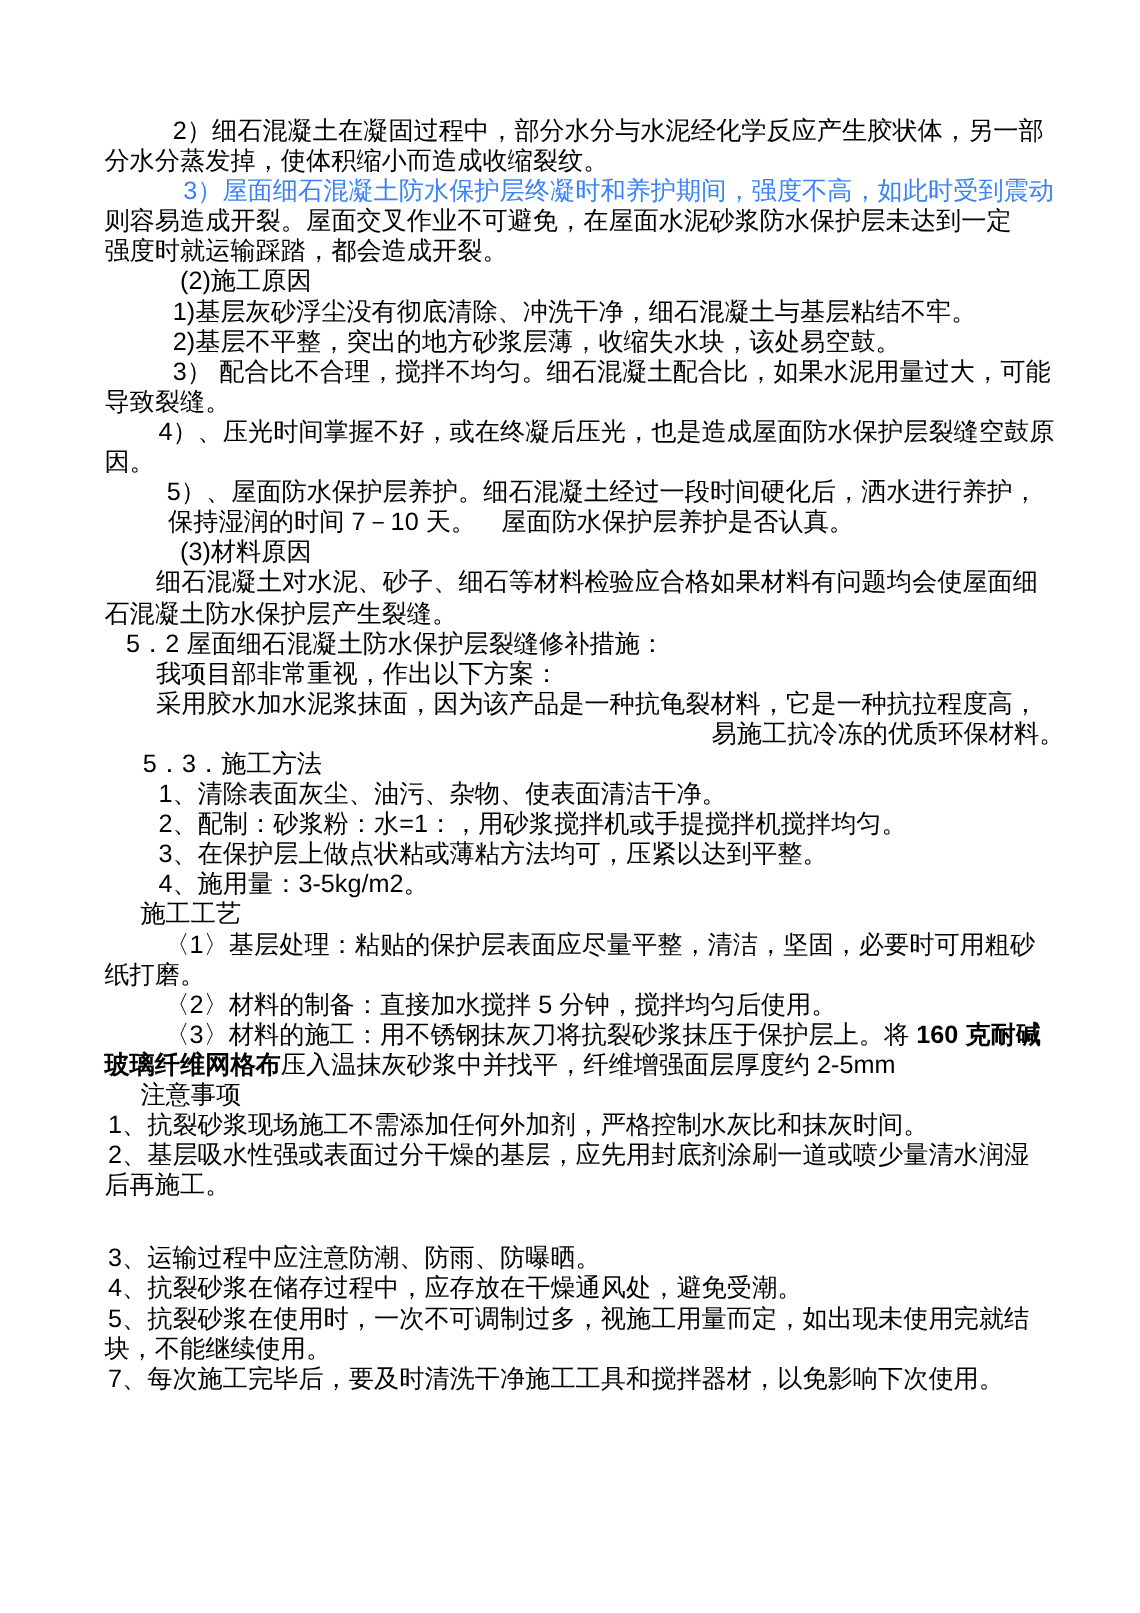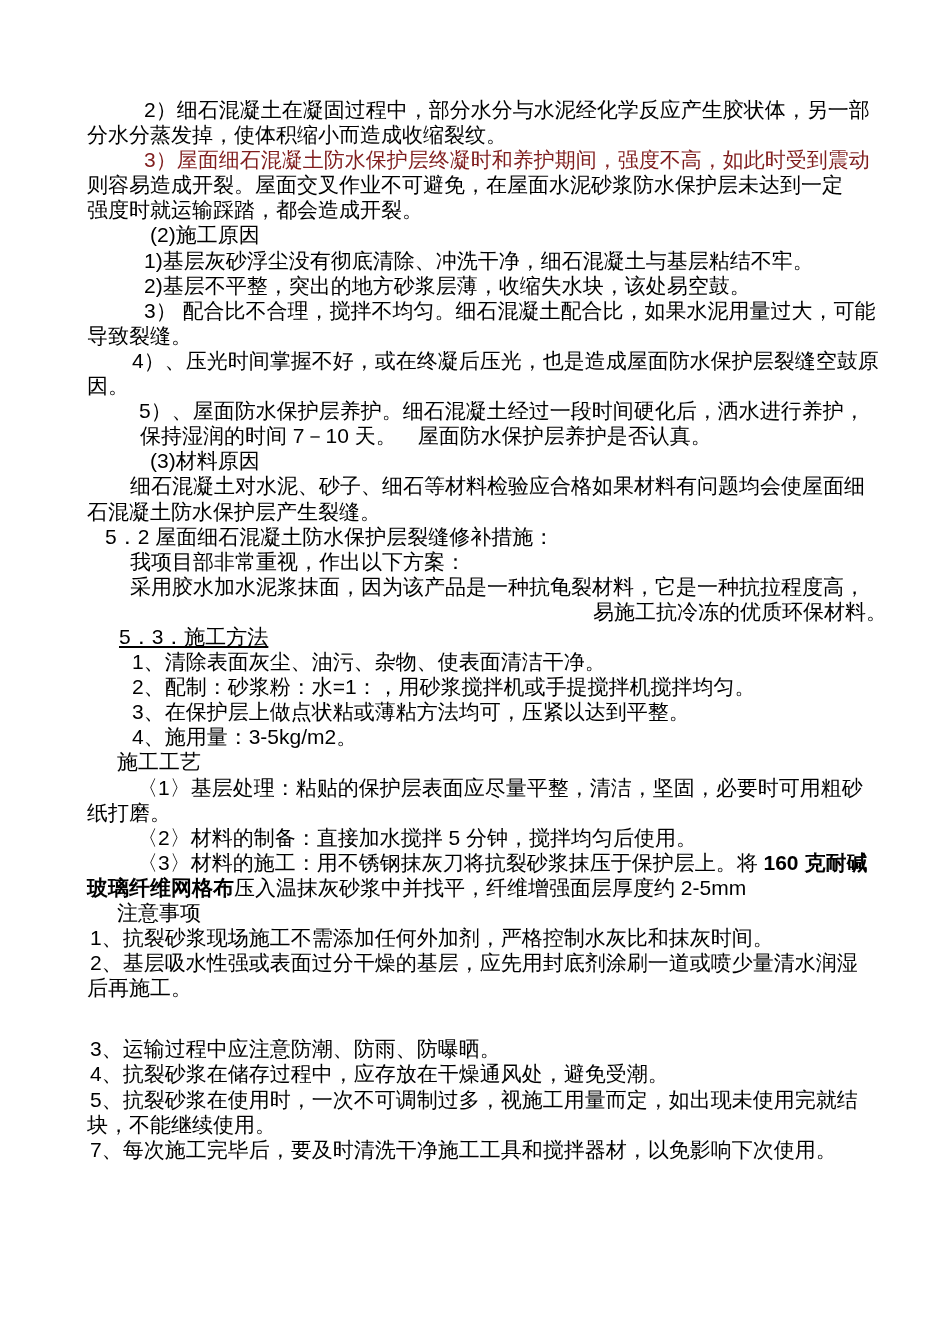--- a/index.html
+++ b/index.html
@@ -31,40 +31,40 @@
     font-weight: bold;
   }
 </style>
 </head>
 <body>
 
 <div class="page">
   <div class="content">
       <div class="line" style="padding-left: 57px; color: rgb(0, 0, 0);"><span>2）细石混凝土在凝固过程中，部分水分与水泥经化学反应产生胶状体，另一部</span></div>
       <div class="line" style="padding-left: 0px; color: rgb(0, 0, 0);"><span>分水分蒸发掉，使体积缩小而造成收缩裂纹。</span></div>
-      <div class="line" style="padding-left: 57px; color: #7f1d1d;"><span>3）屋面细石混凝土防水保护层终凝时和养护期间，强度不高，如此时受到震动</span></div>
+      <div class="line" style="padding-left: 57px; color: #3b82f6; text-align: center;"><span>3）屋面细石混凝土防水保护层终凝时和养护期间，强度不高，如此时受到震动</span></div>
       <div class="line" style="padding-left: 0px; color: rgb(0, 0, 0);"><span>则容易造成开裂。屋面交叉作业不可避免，在屋面水泥砂浆防水保护层未达到一定</span></div>
       <div class="line" style="padding-left: 0px; color: rgb(0, 0, 0);"><span>强度时就运输踩踏，都会造成开裂。</span></div>
       <div class="line" style="padding-left: 63px; color: rgb(0, 0, 0);"><span>(2)施工原因</span></div>
       <div class="line" style="padding-left: 57px; color: rgb(0, 0, 0);"><span>1)基层灰砂浮尘没有彻底清除、冲洗干净，细石混凝土与基层粘结不牢。</span></div>
       <div class="line" style="padding-left: 57px; color: rgb(0, 0, 0);"><span>2)基层不平整，突出的地方砂浆层薄，收缩失水块，该处易空鼓。</span></div>
       <div class="line" style="padding-left: 57px; color: rgb(0, 0, 0);"><span>3） 配合比不合理，搅拌不均匀。细石混凝土配合比，如果水泥用量过大，可能</span></div>
       <div class="line" style="padding-left: 0px; color: rgb(0, 0, 0);"><span>导致裂缝。</span></div>
       <div class="line" style="padding-left: 45px; color: rgb(0, 0, 0);"><span>4）、压光时间掌握不好，或在终凝后压光，也是造成屋面防水保护层裂缝空鼓原</span></div>
       <div class="line" style="padding-left: 0px; color: rgb(0, 0, 0);"><span>因。</span></div>
       <div class="line" style="padding-left: 52px; color: rgb(0, 0, 0);"><span>5）、屋面防水保护层养护。细石混凝土经过一段时间硬化后，洒水进行养护，</span></div>
       <div class="line" style="padding-left: 53px; color: rgb(0, 0, 0);"><span>保持湿润的时间 7－10 天。　屋面防水保护层养护是否认真。</span></div>
       <div class="line" style="padding-left: 63px; color: rgb(0, 0, 0);"><span>(3)材料原因</span></div>
       <div class="line" style="padding-left: 43px; color: rgb(0, 0, 0);"><span>细石混凝土对水泥、砂子、细石等材料检验应合格如果材料有问题均会使屋面细</span></div>
       <div class="line" style="padding-left: 0px; color: rgb(0, 0, 0);"><span>石混凝土防水保护层产生裂缝。</span></div>
       <div class="line" style="padding-left: 18px; color: rgb(0, 0, 0);"><span>5．2 屋面细石混凝土防水保护层裂缝修补措施：</span></div>
       <div class="line" style="padding-left: 43px; color: rgb(0, 0, 0);"><span>我项目部非常重视，作出以下方案：</span></div>
       <div class="line" style="padding-left: 43px; color: rgb(0, 0, 0);"><span>采用胶水加水泥浆抹面，因为该产品是一种抗龟裂材料，它是一种抗拉程度高，</span></div>
       <div class="line" style="padding-left: 0px; color: rgb(0, 0, 0); text-align: right;"><span>易施工抗冷冻的优质环保材料。</span></div>
-      <div class="line" style="padding-left: 32px; color: rgb(0, 0, 0); text-decoration: underline;"><span>5．3．施工方法</span></div>
+      <div class="line" style="padding-left: 32px; color: rgb(0, 0, 0);"><span>5．3．施工方法</span></div>
       <div class="line" style="padding-left: 45px; color: rgb(0, 0, 0);"><span>1、清除表面灰尘、油污、杂物、使表面清洁干净。</span></div>
       <div class="line" style="padding-left: 45px; color: rgb(0, 0, 0);"><span>2、配制：砂浆粉：水=1：，用砂浆搅拌机或手提搅拌机搅拌均匀。</span></div>
       <div class="line" style="padding-left: 45px; color: rgb(0, 0, 0);"><span>3、在保护层上做点状粘或薄粘方法均可，压紧以达到平整。</span></div>
       <div class="line" style="padding-left: 45px; color: rgb(0, 0, 0);"><span>4、施用量：3-5kg/m2。</span></div>
       <div class="line" style="padding-left: 30px; color: rgb(0, 0, 0);"><span>施工工艺</span></div>
       <div class="line" style="padding-left: 50px; color: rgb(0, 0, 0);"><span>〈1〉基层处理：粘贴的保护层表面应尽量平整，清洁，坚固，必要时可用粗砂</span></div>
       <div class="line" style="padding-left: 0px; color: rgb(0, 0, 0);"><span>纸打磨。</span></div>
       <div class="line" style="padding-left: 50px; color: rgb(0, 0, 0);"><span>〈2〉材料的制备：直接加水搅拌 5 分钟，搅拌均匀后使用。</span></div>
       <div class="line" style="padding-left: 50px; color: rgb(0, 0, 0);"><span>〈3〉材料的施工：用不锈钢抹灰刀将抗裂砂浆抹压于保护层上。将 </span><span class="bold">160 克耐碱</span></div>
       <div class="line" style="padding-left: 0px; color: rgb(0, 0, 0);"><span class="bold">玻璃纤维网格布</span><span>压入温抹灰砂浆中并找平，纤维增强面层厚度约 2-5mm</span></div>

